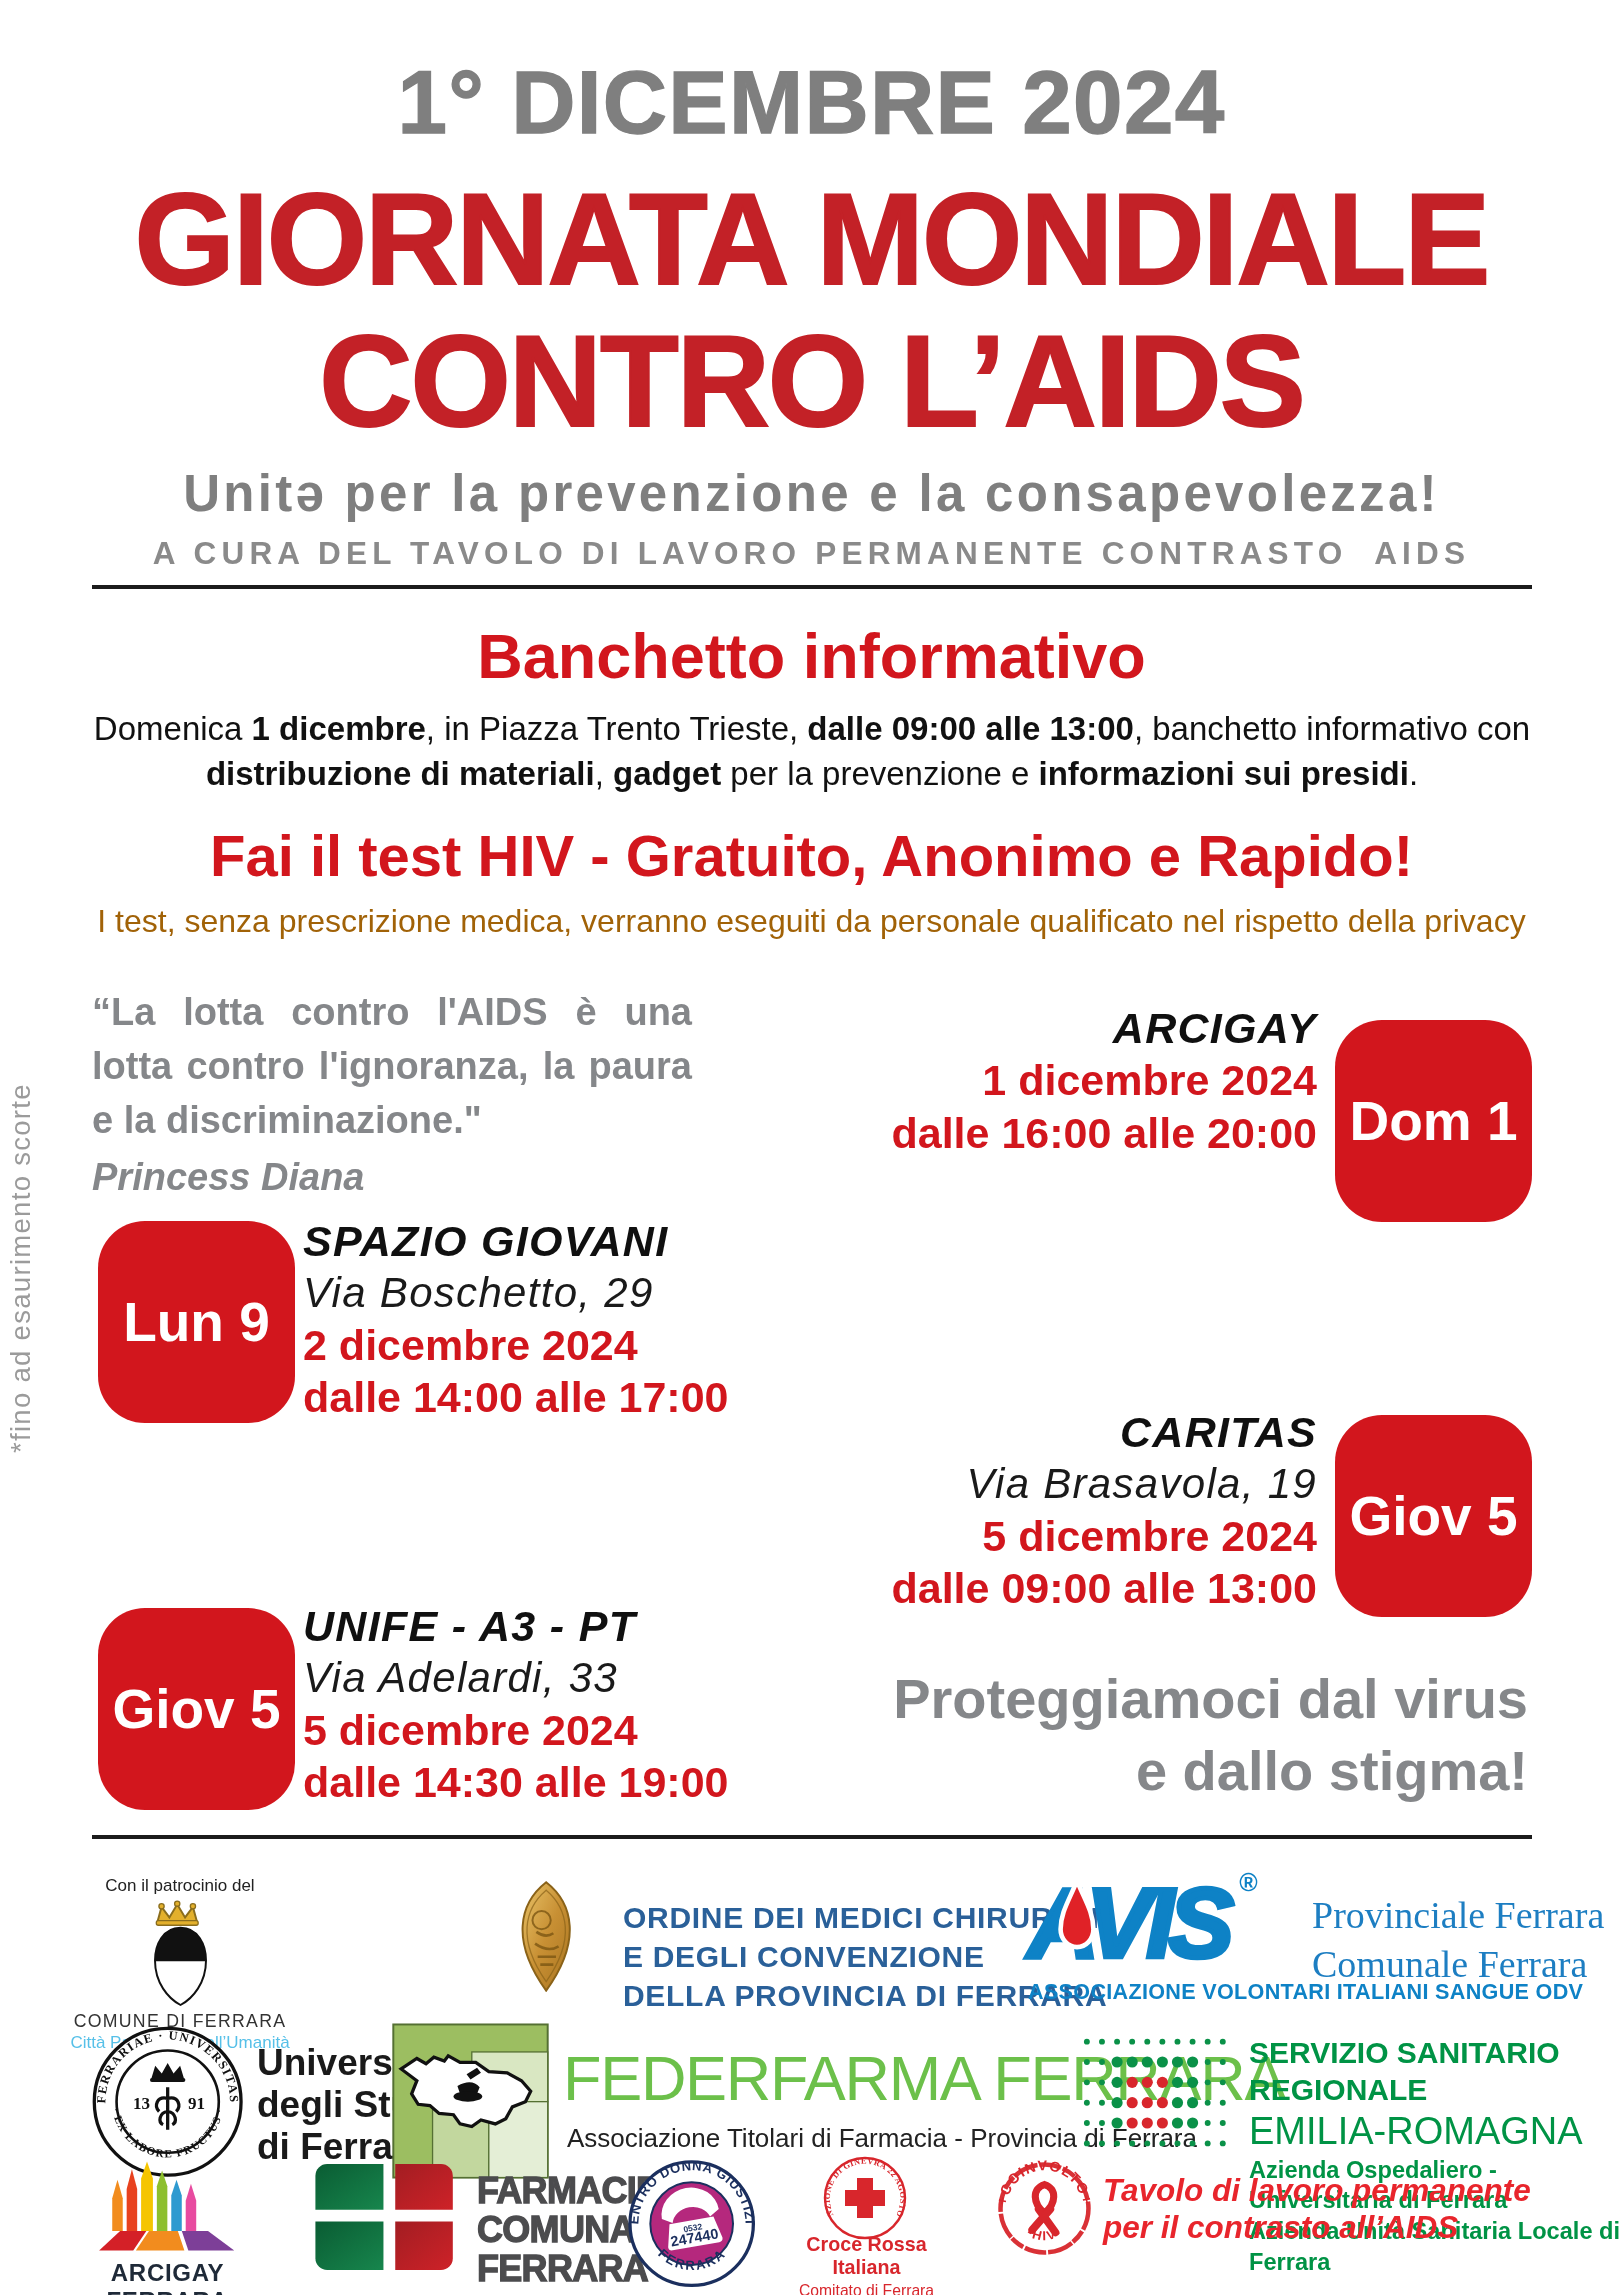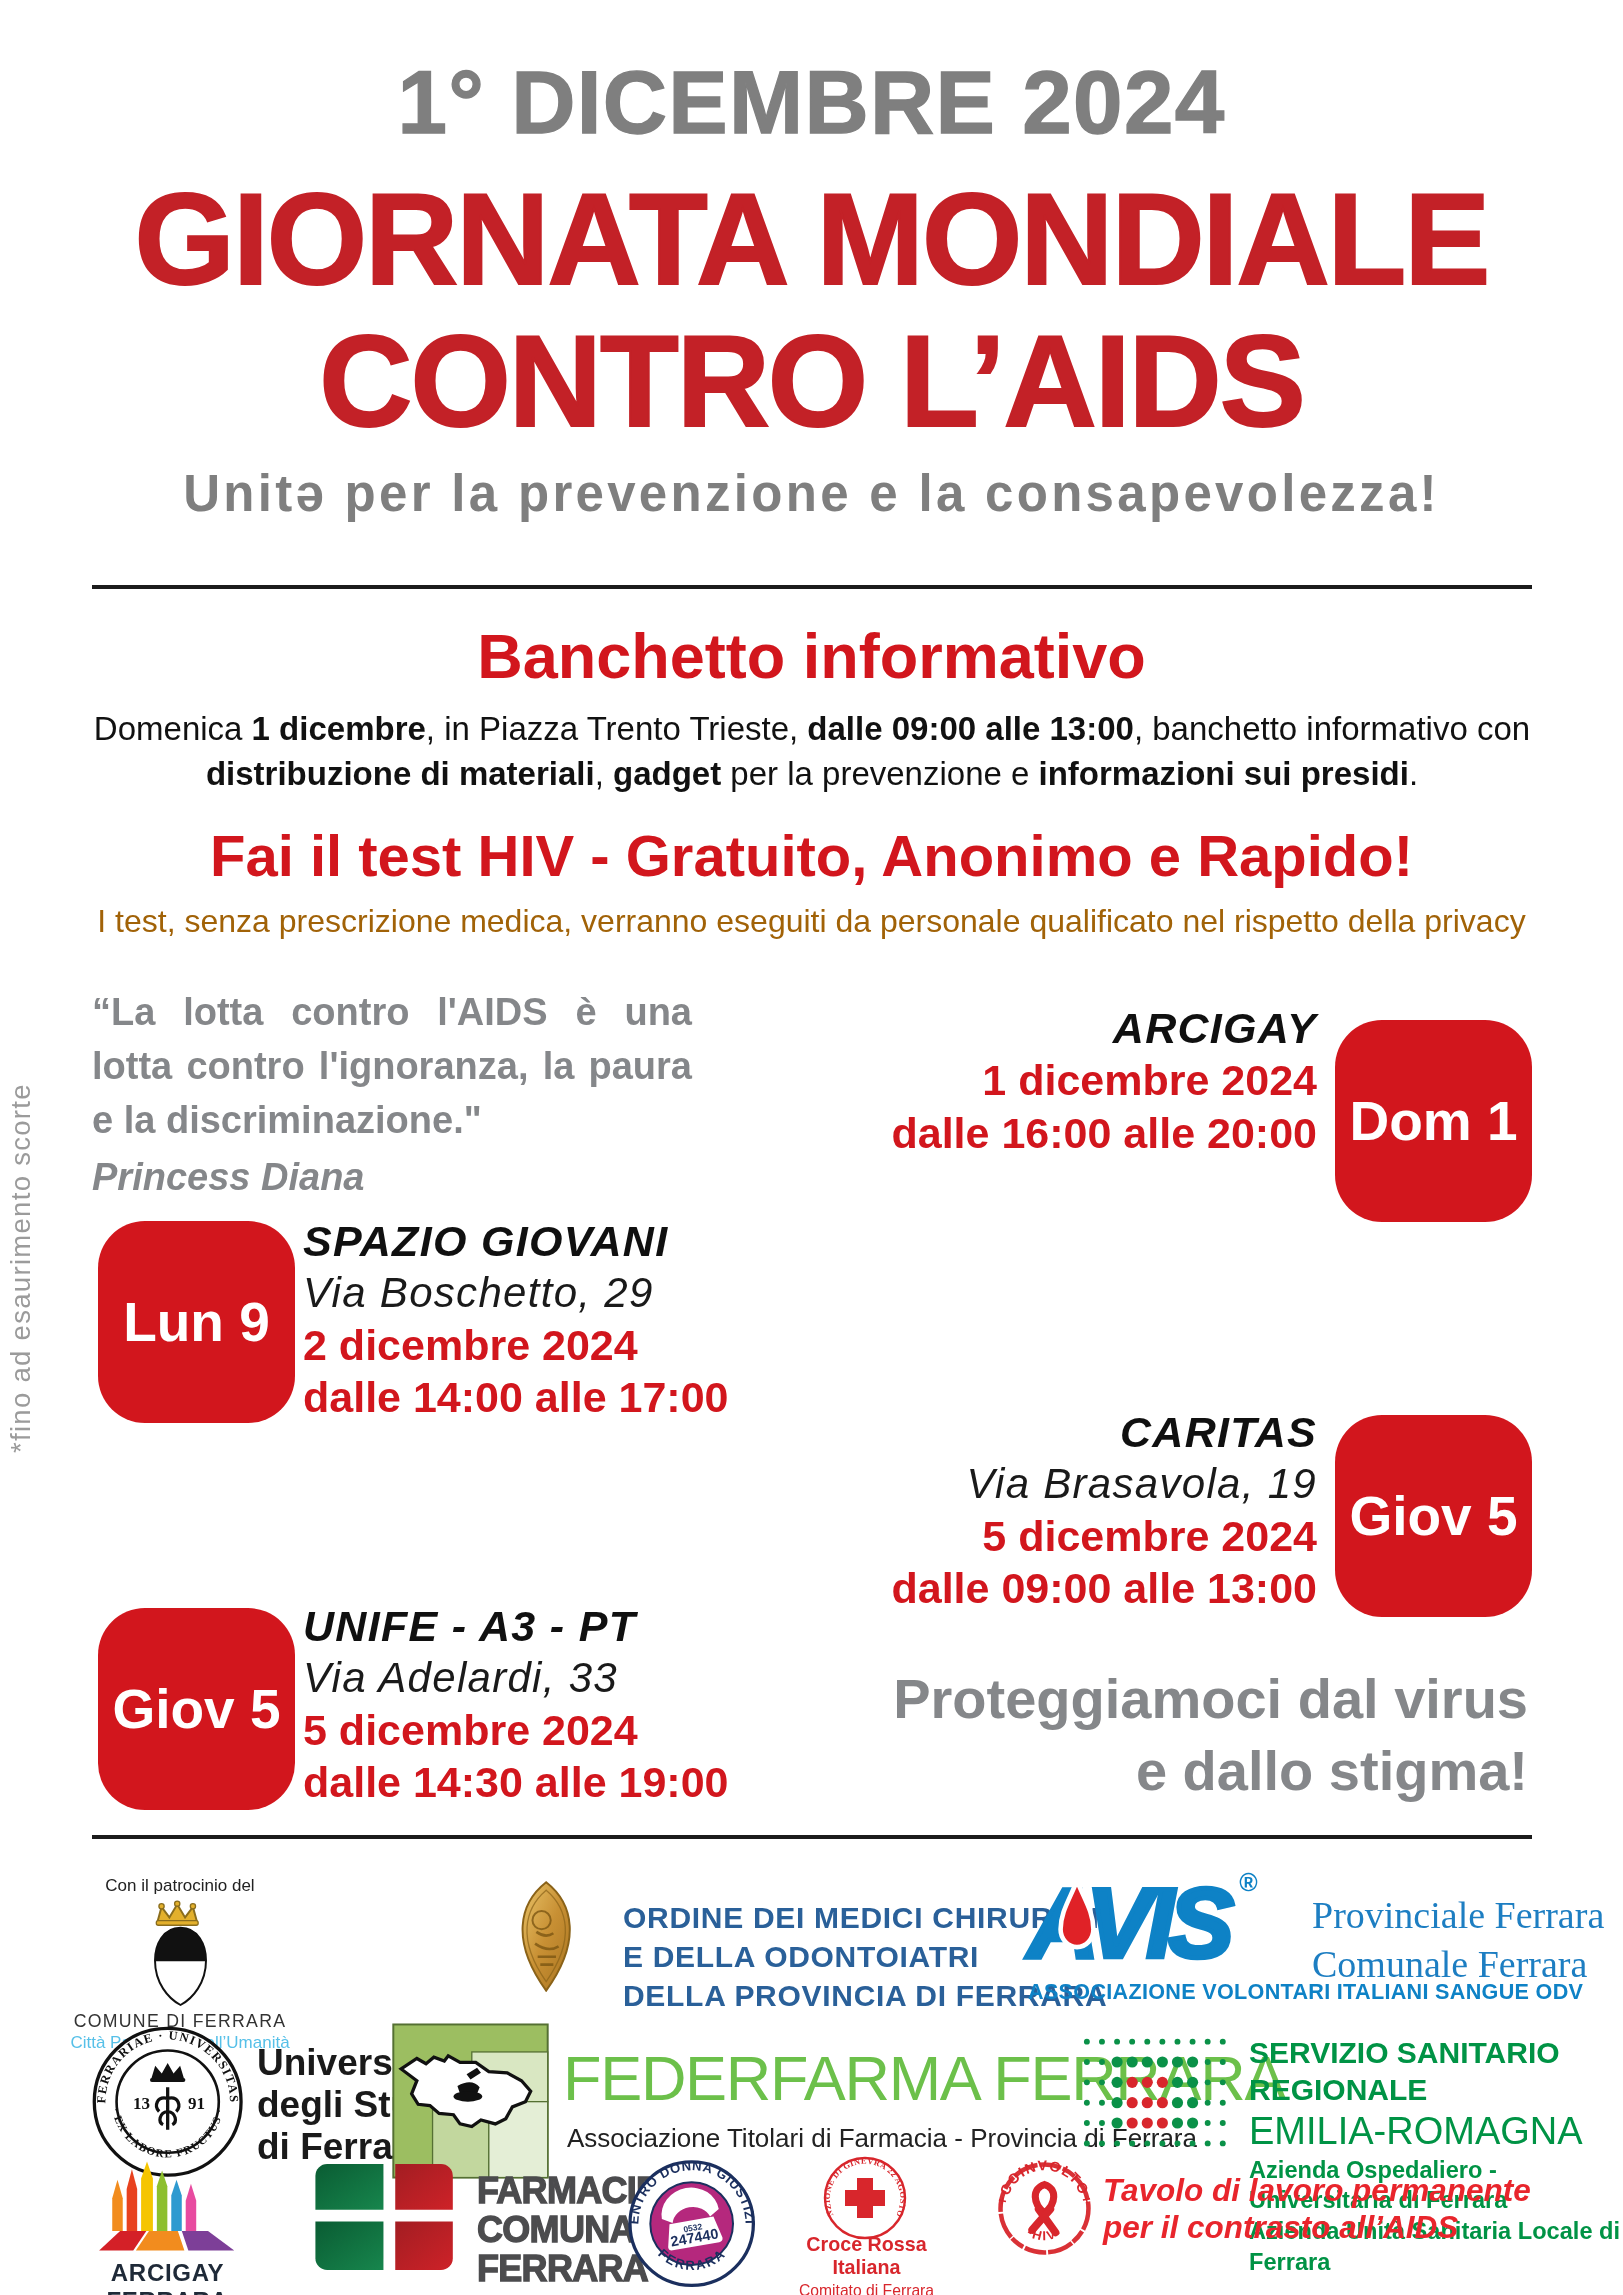--- a/index.html
+++ b/index.html
@@ -71,20 +71,21 @@
 </style>
 </head>
 <body>
 
 <div id="poster">
 
   <div class="abs ctr date-line">1° DICEMBRE 2024</div>
   <div class="abs ctr main-title mt1">GIORNATA MONDIALE</div>
   <div class="abs ctr main-title mt2">CONTRO L’AIDS</div>
   <div class="abs ctr subtitle">Unitə per la prevenzione e la consapevolezza!</div>
+  <div class="abs ctr curator">A CURA DEL TAVOLO DI LAVORO PERMANENTE CONTRASTO  AIDS</div>
   <div class="abs divider d1"></div>
 
   <div class="abs ctr banchetto-title">Banchetto informativo</div>
   <div class="abs banchetto-par"><span>Domenica </span><span class="b">1 dicembre</span><span>, in Piazza Trento Trieste, </span><span class="b">dalle 09:00 alle 13:00</span><span>, banchetto informativo con </span><span class="b">distribuzione di materiali</span><span>, </span><span class="b">gadget</span><span> per la prevenzione e </span><span class="b">informazioni sui presidi</span><span>.</span></div>
 
   <div class="abs ctr test-title">Fai il test HIV - Gratuito, Anonimo e Rapido!</div>
   <div class="abs ctr test-sub">I test, senza prescrizione medica, verranno eseguiti da personale qualificato nel rispetto della privacy</div>
 
   <div class="abs side-note">*fino ad esaurimento scorte</div>
 
@@ -157,21 +158,21 @@
           <stop offset="1" stop-color="#a97420"></stop>
       </linearGradient>
     </defs>
     <path d="M67,2 C108,34 122,92 67,168 C12,92 26,34 67,2 Z" fill="url(#goldg)" stroke="#8a6218" stroke-width="3"></path>
     <path d="M67,14 C100,42 112,90 67,154 C22,90 34,42 67,14 Z" fill="none" stroke="#8a6218" stroke-width="2" opacity="0.7"></path>
     <circle cx="60" cy="60" r="14" fill="none" stroke="#7c5613" stroke-width="3" opacity="0.8"></circle>
     <path d="M52,78 q14,10 26,2 M50,96 q20,14 36,4 M54,116 l28,0 M58,128 l20,0" stroke="#7c5613" stroke-width="4" fill="none" opacity="0.8"></path>
   </svg>
   <div class="abs blue-lines" style="left:623px;top:1888px;">
     <div>ORDINE DEI MEDICI CHIRURGHI</div>
-    <div>E DELLA ODONTOIATRI</div>
+    <div>E DEGLI CONVENZIONE</div>
     <div>DELLA PROVINCIA DI FERRARA</div>
   </div>
 
   <div class="abs avis-wordmark">
     <span>AVIS</span>
     <svg style="position:absolute;left:26px;top:3.9px;" width="46" height="79" viewBox="0 0 70 120">
       <path d="M35,4 C46,32 60,52 60,78 a25,27 0 1,1 -50,0 C10,52 24,32 35,4 Z" fill="#e02227" stroke="#ffffff" stroke-width="7"></path>
     </svg>
     <span class="avis-reg">®</span>
   </div>

